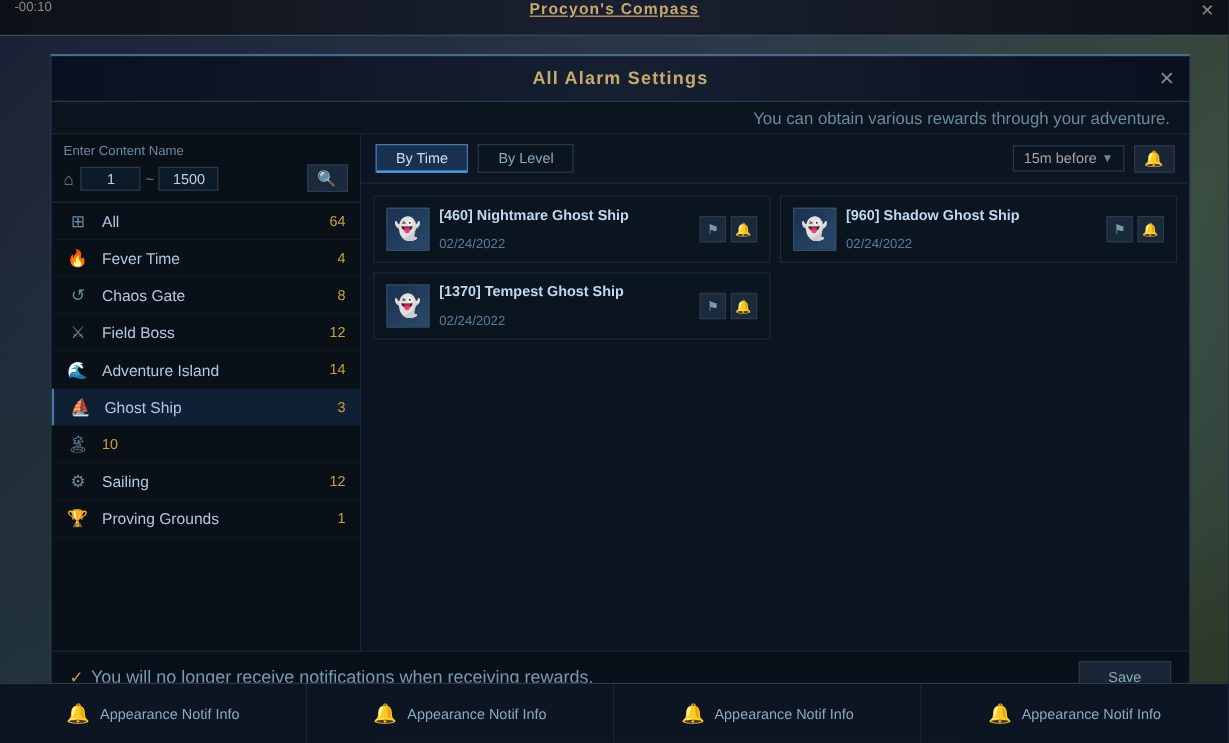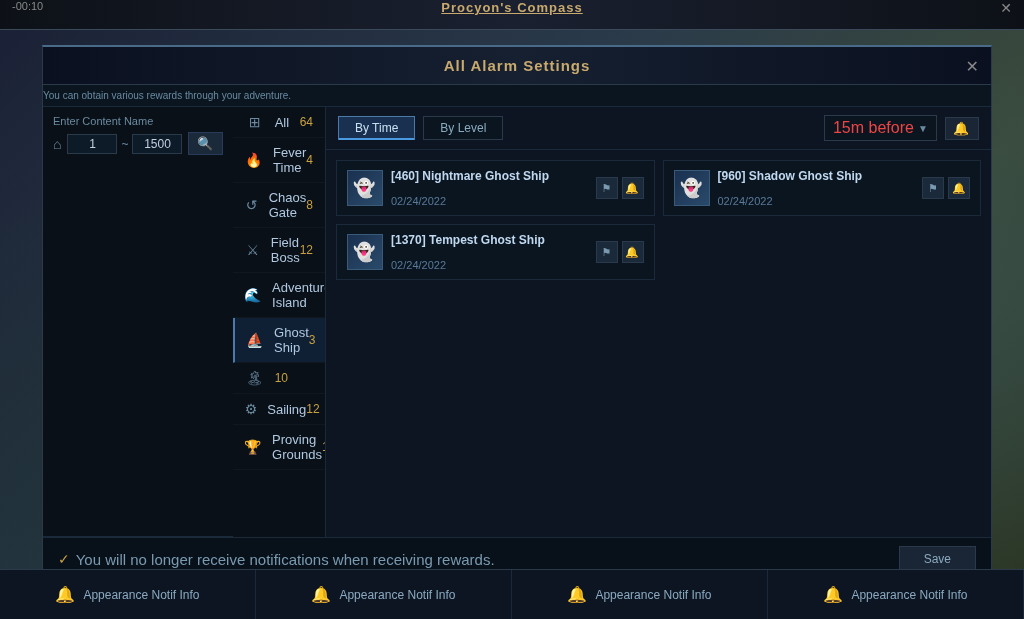--- a/index.html
+++ b/index.html
@@ -84,23 +84,23 @@
       position: relative;
     }
     .modal-header-title {
       color: #c8a96e;
       font-size: 15px;
       font-weight: 600;
       letter-spacing: 1px;
     }
     .modal-header-subtitle {
       color: #6a8aa0;
-      font-size: 10px;
-      text-align: left;
-      padding: 5px 0;
+      font-size: 14px;
+      text-align: right;
+      padding: 5px 16px;
       background: #0a1520;
       border-bottom: 1px solid #1a2a3a;
     }
     .modal-close {
       position: absolute;
       right: 12px;
       top: 50%;
       transform: translateY(-50%);
       color: #888;
       font-size: 16px;
@@ -108,24 +108,24 @@
     }
 
     
     .modal-body {
       display: flex;
       height: 430px;
     }
 
     
     .sidebar {
-      width: 283px;
+      width: 258px;
       border-right: 1px solid #1a2a3a;
       display: flex;
-      flex-direction: row;
+      flex-direction: column;
       background: #0a1018;
     }
     .search-area {
       padding: 8px 10px;
       border-bottom: 1px solid #1a2a3a;
     }
     .search-label {
       color: #6a8aa0;
       font-size: 11px;
       margin-bottom: 5px;
@@ -240,21 +240,21 @@
     .time-select {
       background: #0a1520;
       border: 1px solid #2a3a4a;
       color: #c0d0e0;
       font-size: 12px;
       padding: 3px 8px;
       display: flex;
       align-items: center;
       gap: 4px;
     }
-    .time-select-text { color: #ef4444; font-size: 16px; }
+    .time-select-text { color: #a3a3a3; font-size: 12px; }
     .dropdown-arrow { color: #6a8aa0; font-size: 10px; }
     .sound-btn {
       background: #1a2535;
       border: 1px solid #2a3a4a;
       color: #8aaac0;
       padding: 3px 8px;
       cursor: pointer;
       font-size: 13px;
     }
 

